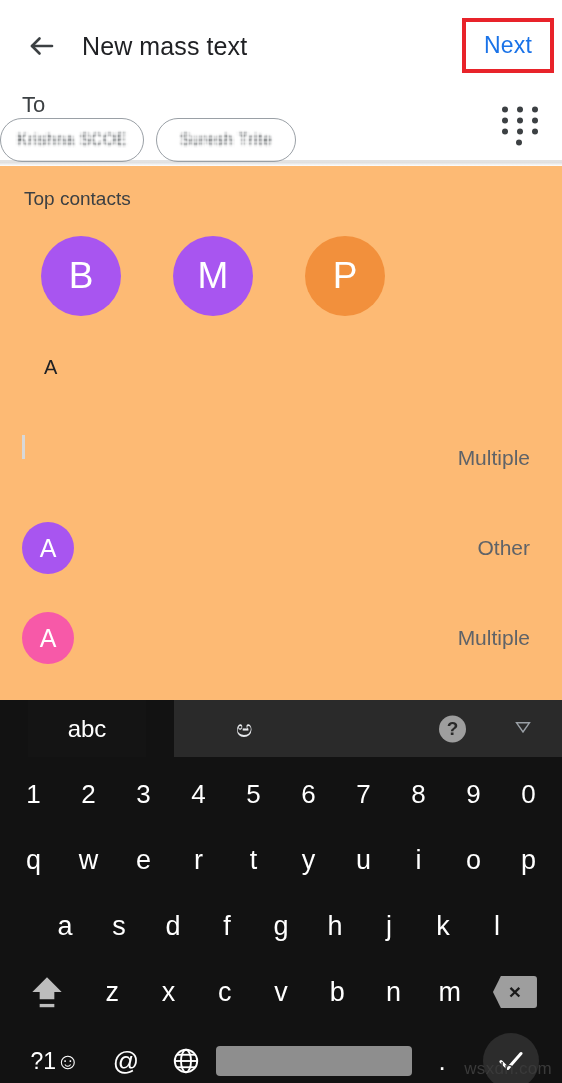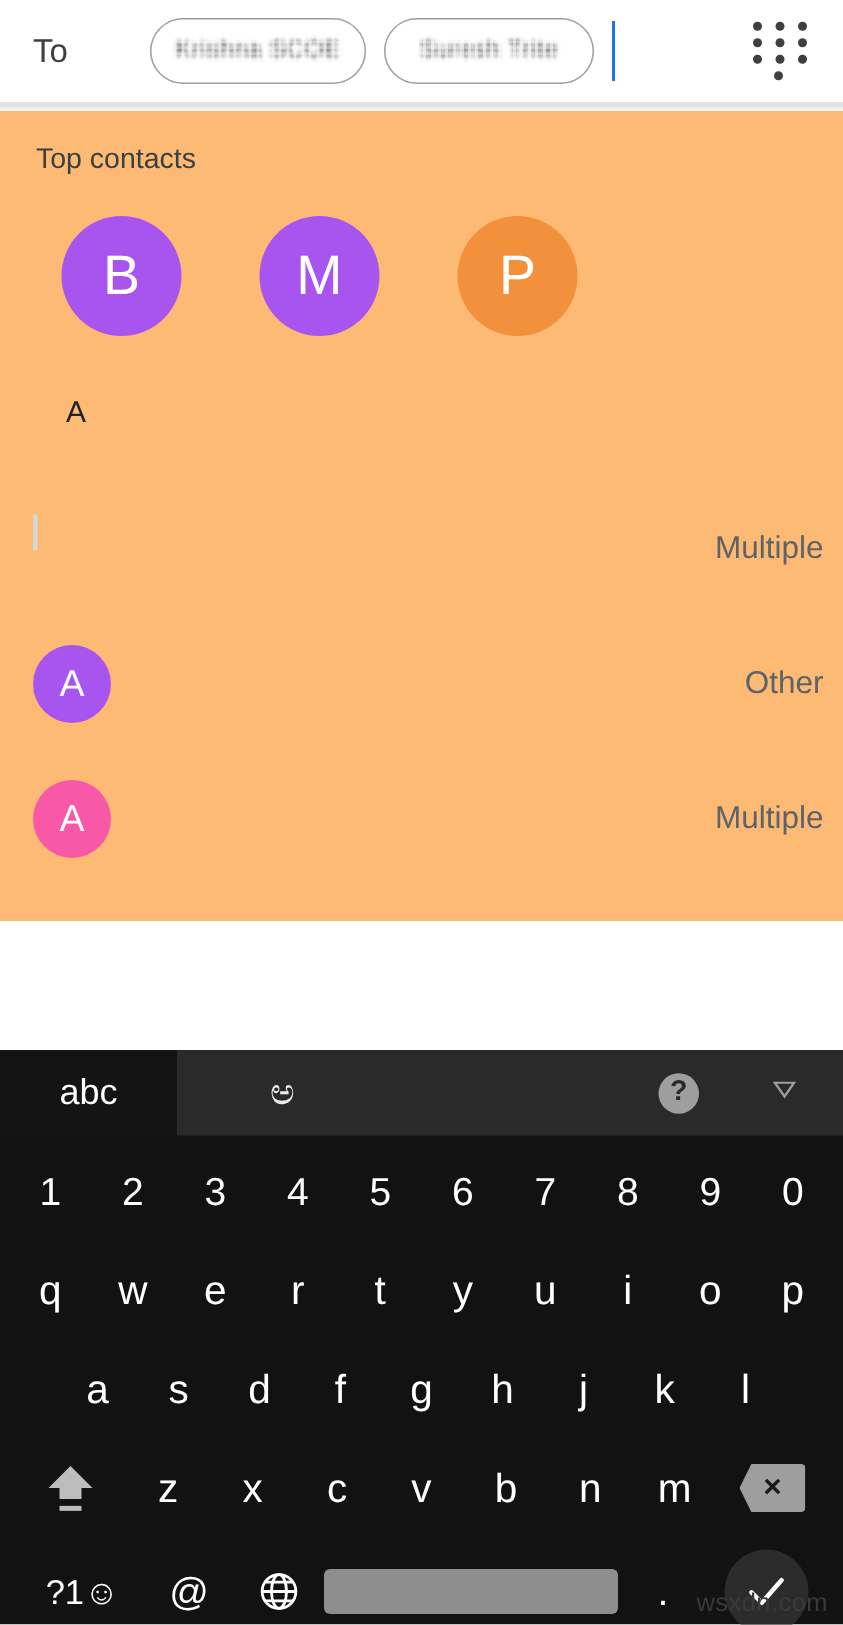--- a/index.html
+++ b/index.html
@@ -30,22 +30,23 @@
     position: absolute; right: 8px; top: 18px;
     border: 4px solid #e8232a; padding: 6px 4px; background: #fff;
   }
   .next-btn {
     color: #1a73e8; font-size: 23px; font-weight: 500;
     padding: 4px 14px; cursor: pointer; letter-spacing: .2px;
   }
 
   
   .to-row {
-    position: relative; height: 68px; display: flex; align-items: center;
+    position: relative; height: 68px; display: flex; 
     background: #fff;
+    flex-direction: column;
   }
   .to-label { font-size: 22px; color: #3c4043; margin-left: 22px; width: 78px; }
   .chips { display: flex; align-items: center; gap: 12px; }
   .chip {
     height: 44px; min-width: 140px; border: 1px solid #9aa0a6; border-radius: 22px;
     display: flex; align-items: center; justify-content: center;
     padding: 0 16px; position: relative; overflow: hidden;
   }
   .chip-text {
     font-size: 16px; color: #3c4043; white-space: nowrap;
@@ -84,21 +85,21 @@
   }
   .avatar {
     width: 80px; height: 80px; border-radius: 50%;
     display: flex; align-items: center; justify-content: center;
     color: #fff; font-size: 37px; font-weight: 400; cursor: pointer;
   }
   .alpha-header {
     font-size: 20px; color: #202124; padding: 40px 0 0 44px;
   }
   .contact-row {
-    display: flex; align-items: center; height: 90px; padding: 0 13px 0 22px;
+    display: flex; align-items: center; height: 90px; padding: 0 32px 0 22px;
     cursor: pointer; position: relative;
   }
   .row-avatar {
     width: 52px; height: 52px; border-radius: 50%; flex: 0 0 52px;
     display: flex; align-items: center; justify-content: center;
     color: #fff; font-size: 25px;
   }
   .row-avatar.hidden-av { background: transparent; }
   .row-main { flex: 1 1 auto; padding-left: 20px; overflow: hidden; }
   .row-name {
@@ -111,21 +112,21 @@
   }
 
   
   .keyboard {
     position: absolute; left: 0; bottom: 0; width: 562px; height: 383px;
     background: #121212;
   }
   .kb-suggest { display: flex; height: 57px; align-items: stretch; }
   .kb-tab {
     display: flex; align-items: center; justify-content: center;
-    color: #fff; cursor: pointer;
+    color: #fff; cursor: pointer; margin-left: 28px;
   }
   .kb-tab.active { background: #141414; width: 118px; font-size: 24px; }
   .kb-tab.lang {
     background: #2a2a2a; flex: 1 1 auto;
     justify-content: flex-start; padding-left: 62px; font-size: 25px; color: #e8eaed;
     position: relative;
   }
   .kb-help {
     position: absolute; right: 96px; top: 50%; transform: translateY(-50%);
     width: 27px; height: 27px; border-radius: 50%; background: #9e9e9e;
@@ -171,20 +172,34 @@
   .watermark {
     position: absolute; right: 10px; bottom: 4px;
     color: #3a3a3a; font-size: 17px; letter-spacing: .3px; margin-top: 13px;
   }
 </style>
 </head>
 <body>
 
 <div class="screen">
 
+  <div class="appbar">
+    <div class="back-btn">
+      <span>
+        <svg width="30" height="30" viewBox="0 0 24 24" fill="none" stroke="#3c4043" stroke-width="2.1" stroke-linecap="round" stroke-linejoin="round">
+          <line x1="20" y1="12" x2="4" y2="12"></line>
+            <polyline points="10,18 4,12 10,6"></polyline>
+        </svg>
+      </span>
+    </div>
+    <div class="appbar-title">New mass text</div>
+    <div class="next-wrap">
+      <div class="next-btn">Next</div>
+    </div>
+  </div>
 
   <div class="to-row">
     <div class="to-label">To</div>
     <div class="chips">
       <div class="chip">
         <span class="chip-text">Krishna SCOE</span>
       </div>
       <div class="chip">
         <span class="chip-text">Suresh Trite</span>
       </div>

